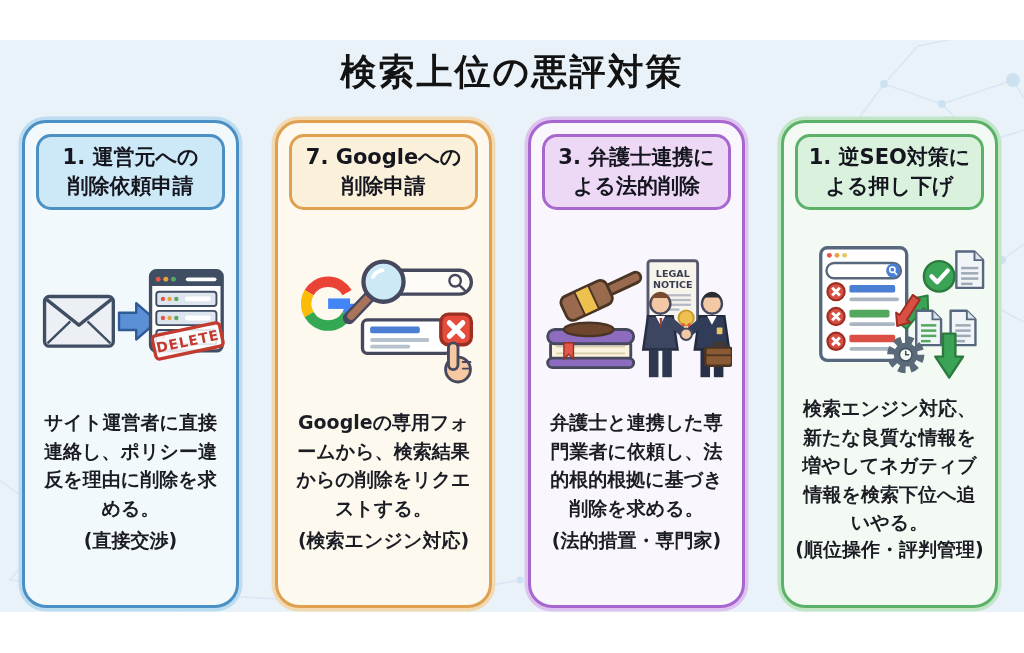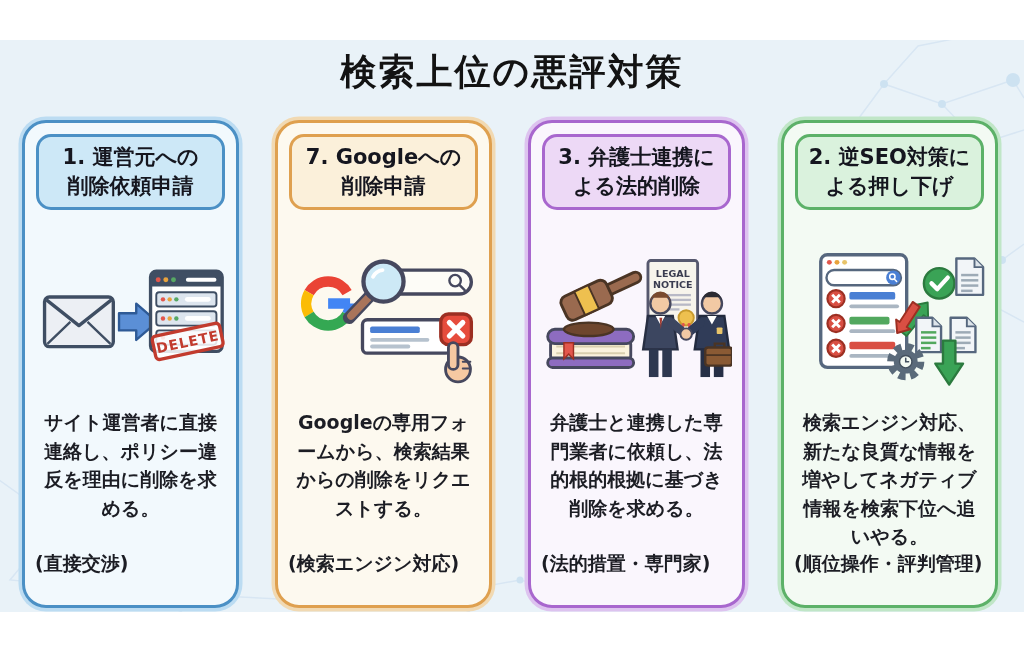--- a/index.html
+++ b/index.html
@@ -14,25 +14,25 @@
   .card { width: 217px; height: 488px; border: 3px solid var(--accent);
     border-radius: 24px; background: var(--body-bg);
     box-shadow: 0 0 0 3.5px var(--halo);
     display: flex; flex-direction: column; padding: 9px 10px; }
   .card-header { border: 3px solid var(--accent); border-radius: 15px;
     background: var(--header-bg); min-height: 76px; margin: 2px 1px 0;
     display: flex; flex-direction: column; justify-content: flex-end;
     text-align: center; font-size: 21px; font-weight: 700; line-height: 1.38;
     color: #15161f; padding: 6px 2px; }
   .icon-box { height: 152px; margin-top: 32px; display: flex;
-    align-items: center; justify-content: center; }
+    justify-content: center; }
   .icon-box svg { width: 192px; height: auto; }
   .desc { margin: 14px 4px 0; font-size: 19px; font-weight: 700; line-height: 1.5;
     color: #1c1d24; text-align: center; line-break: anywhere; overflow-wrap: anywhere; }
-  .note { margin-top: auto; margin-bottom: 19px; text-align: left;
+  .note { margin-top: auto; margin-bottom: 42px; text-align: center;
     font-size: 19px; font-weight: 700; color: #1c1d24; }
 </style>
 </head>
 <body>
 
 <div class="stage">
   <div class="panel" id="panel" style="background: rgb(233, 242, 248);">
 
     <svg class="net" width="1024" height="572" viewBox="0 0 1024 572">
       <g stroke="#cddff0" stroke-width="1.5" fill="none">
@@ -213,21 +213,21 @@
               <path d="M172 109 h28" stroke="#4a3424" stroke-width="1.8"></path>
             </g>
           </svg>
         </div>
         <div class="desc">弁護士と連携した専門業者に依頼し、法的根的根拠に基づき削除を求める。</div>
         <div class="note">(法的措置・専門家)</div>
       </div>
 
       <div class="card" style="--accent: #5cb168; --header-bg: #daf2dd; --body-bg: #f3faf3; --halo: #c0e6c7;">
         <div class="card-header">
-          <div>2. 逆SEO対策に</div>
+          <div>1. 逆SEO対策に</div>
           <div>よる押し下げ</div>
         </div>
         <div class="icon-box">
           <svg viewBox="0 0 200 145">
             <g>
               <rect x="28" y="6" width="90" height="118" rx="7" fill="#ffffff" stroke="#56677e" stroke-width="3.5"></rect>
               <circle cx="37" cy="14" r="2.6" fill="#e2574c"></circle>
                 <circle cx="45" cy="14" r="2.6" fill="#e8a33d"></circle>
               <circle cx="53" cy="14" r="2.6" fill="#e8c46a"></circle>
               <rect x="34" y="22" width="78" height="16" rx="8" fill="#ffffff" stroke="#56677e" stroke-width="2.5"></rect>

